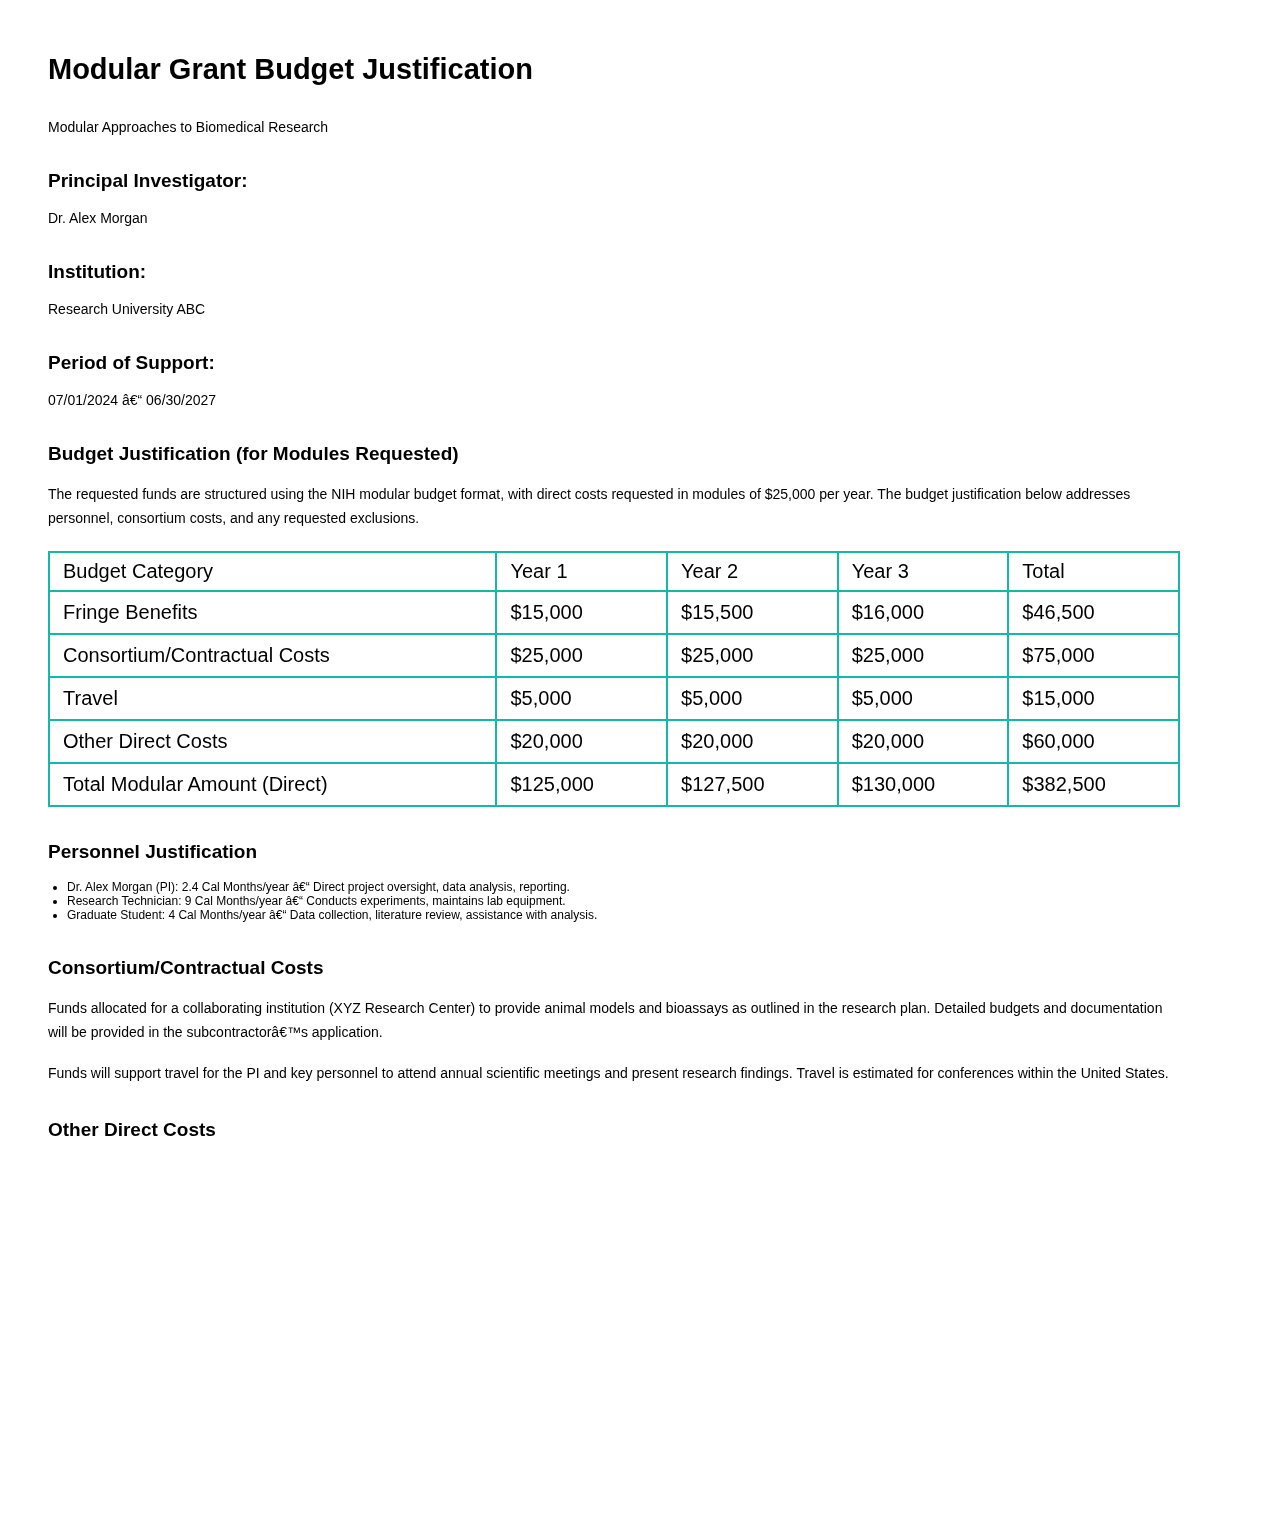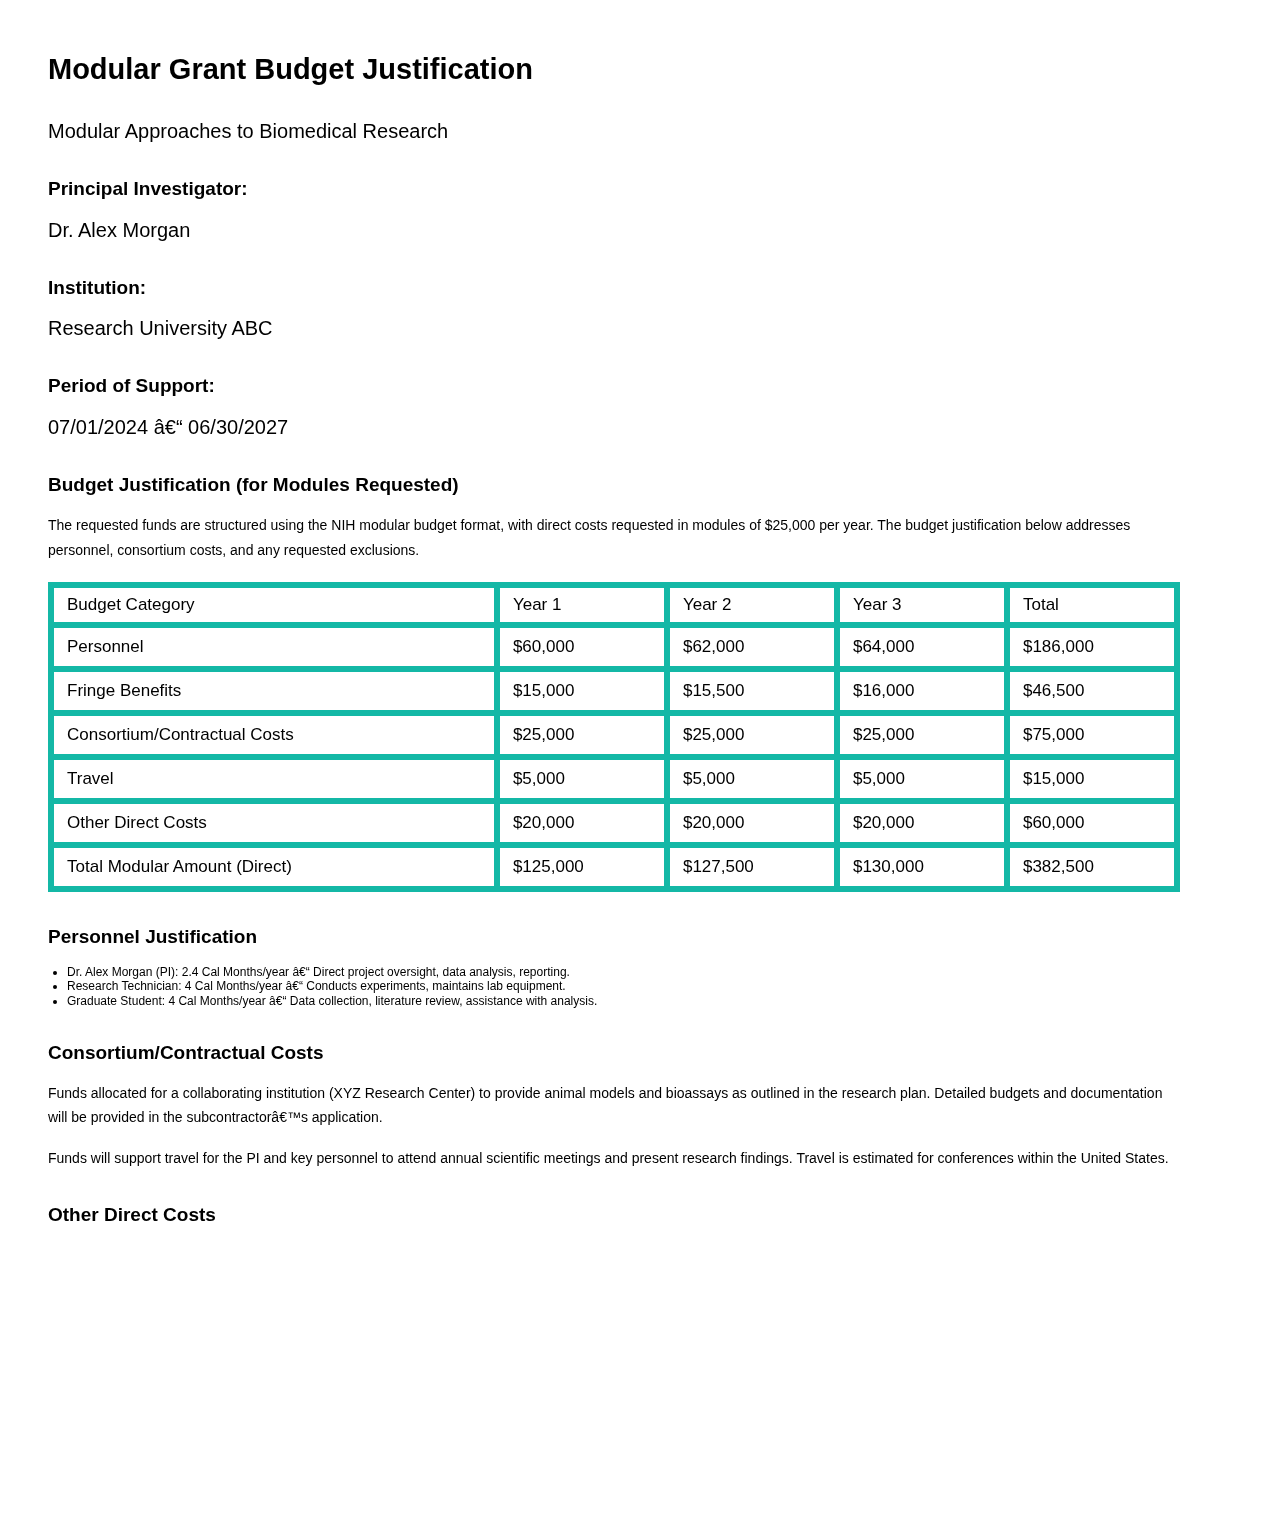--- a/index.html
+++ b/index.html
@@ -23,39 +23,39 @@
     margin: 0 0 32px 0;
     line-height: 1.1;
   }
   .section-heading {
     font-size: 19px;
     font-weight: bold;
     margin: 34px 0 16px 0;
     line-height: 1.2;
   }
   .field-value {
-    font-size: 20px;
+    font-size: 14px;
     margin: 0;
     line-height: 1.3;
   }
   .para {
     font-size: 14px;
     margin: 16px 0 0 0;
     line-height: 1.75;
   }
   .budget-table {
     width: 100%;
     border-collapse: collapse;
     margin-top: 20px;
     table-layout: fixed;
   }
   .budget-table th,
   .budget-table td {
-    border: 6px solid #14b8a6;
-    font-size: 17px;
+    border: 2px solid #14b8a6;
+    font-size: 20px;
     font-weight: normal;
     text-align: left;
     vertical-align: middle;
     padding: 7px 13px;
   }
   .budget-table td {
     padding: 9px 13px;
   }
   .col-category { width: 39.6%; }
   .col-year     { width: 15.1%; }
@@ -102,27 +102,20 @@
       <tr>
         <th>Budget Category</th>
         <th>Year 1</th>
         <th>Year 2</th>
         <th>Year 3</th>
         <th>Total</th>
       </tr>
     </thead>
     <tbody>
       <tr>
-        <td>Personnel</td>
-        <td>$60,000</td>
-        <td>$62,000</td>
-        <td>$64,000</td>
-        <td>$186,000</td>
-      </tr>
-      <tr>
         <td>Fringe Benefits</td>
         <td>$15,000</td>
         <td>$15,500</td>
         <td>$16,000</td>
         <td>$46,500</td>
       </tr>
       <tr>
         <td>Consortium/Contractual Costs</td>
         <td>$25,000</td>
         <td>$25,000</td>
@@ -149,21 +142,21 @@
         <td>$127,500</td>
         <td>$130,000</td>
         <td>$382,500</td>
       </tr>
     </tbody>
   </table>
 
   <h2 class="section-heading">Personnel Justification</h2>
   <ul class="bullet-list">
     <li>Dr. Alex Morgan (PI): 2.4 Cal Months/year â€“ Direct project oversight, data analysis, reporting.</li>
-    <li>Research Technician: 4 Cal Months/year â€“ Conducts experiments, maintains lab equipment.</li>
+    <li>Research Technician: 9 Cal Months/year â€“ Conducts experiments, maintains lab equipment.</li>
     <li>Graduate Student: 4 Cal Months/year â€“ Data collection, literature review, assistance with analysis.</li>
   </ul>
 
   <h2 class="section-heading">Consortium/Contractual Costs</h2>
   <p class="para">Funds allocated for a collaborating institution (XYZ Research Center) to provide animal models and bioassays as outlined in the research plan. Detailed budgets and documentation will be provided in the subcontractorâ€™s application.</p>
 
   <p class="para">Funds will support travel for the PI and key personnel to attend annual scientific meetings and present research findings. Travel is estimated for conferences within the United States.</p>
 
   <h2 class="section-heading">Other Direct Costs</h2>
 

